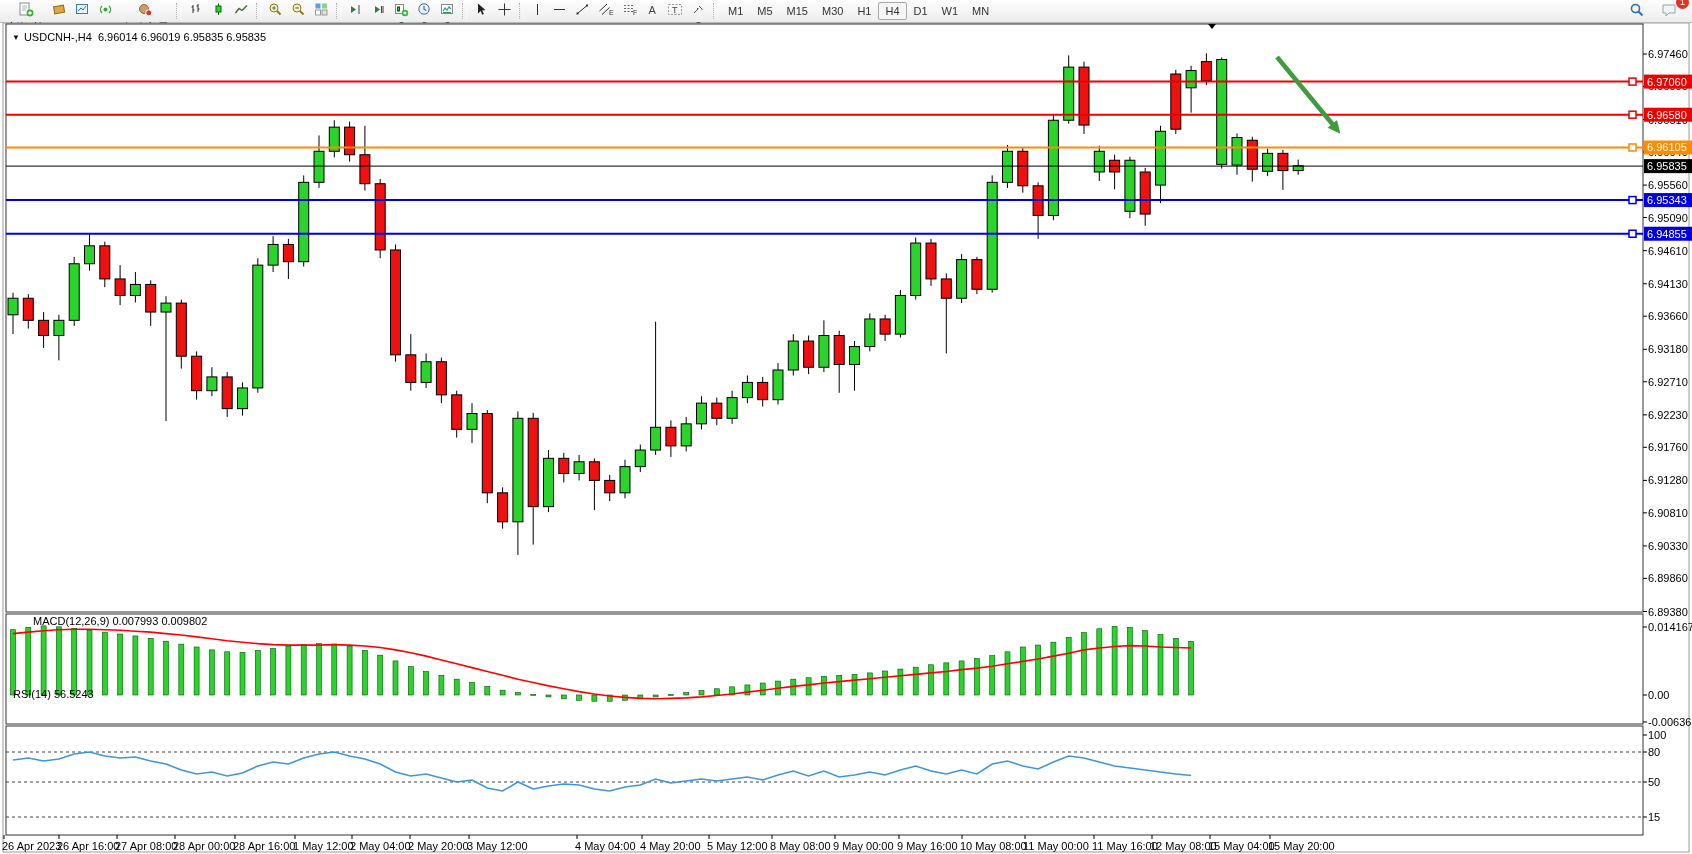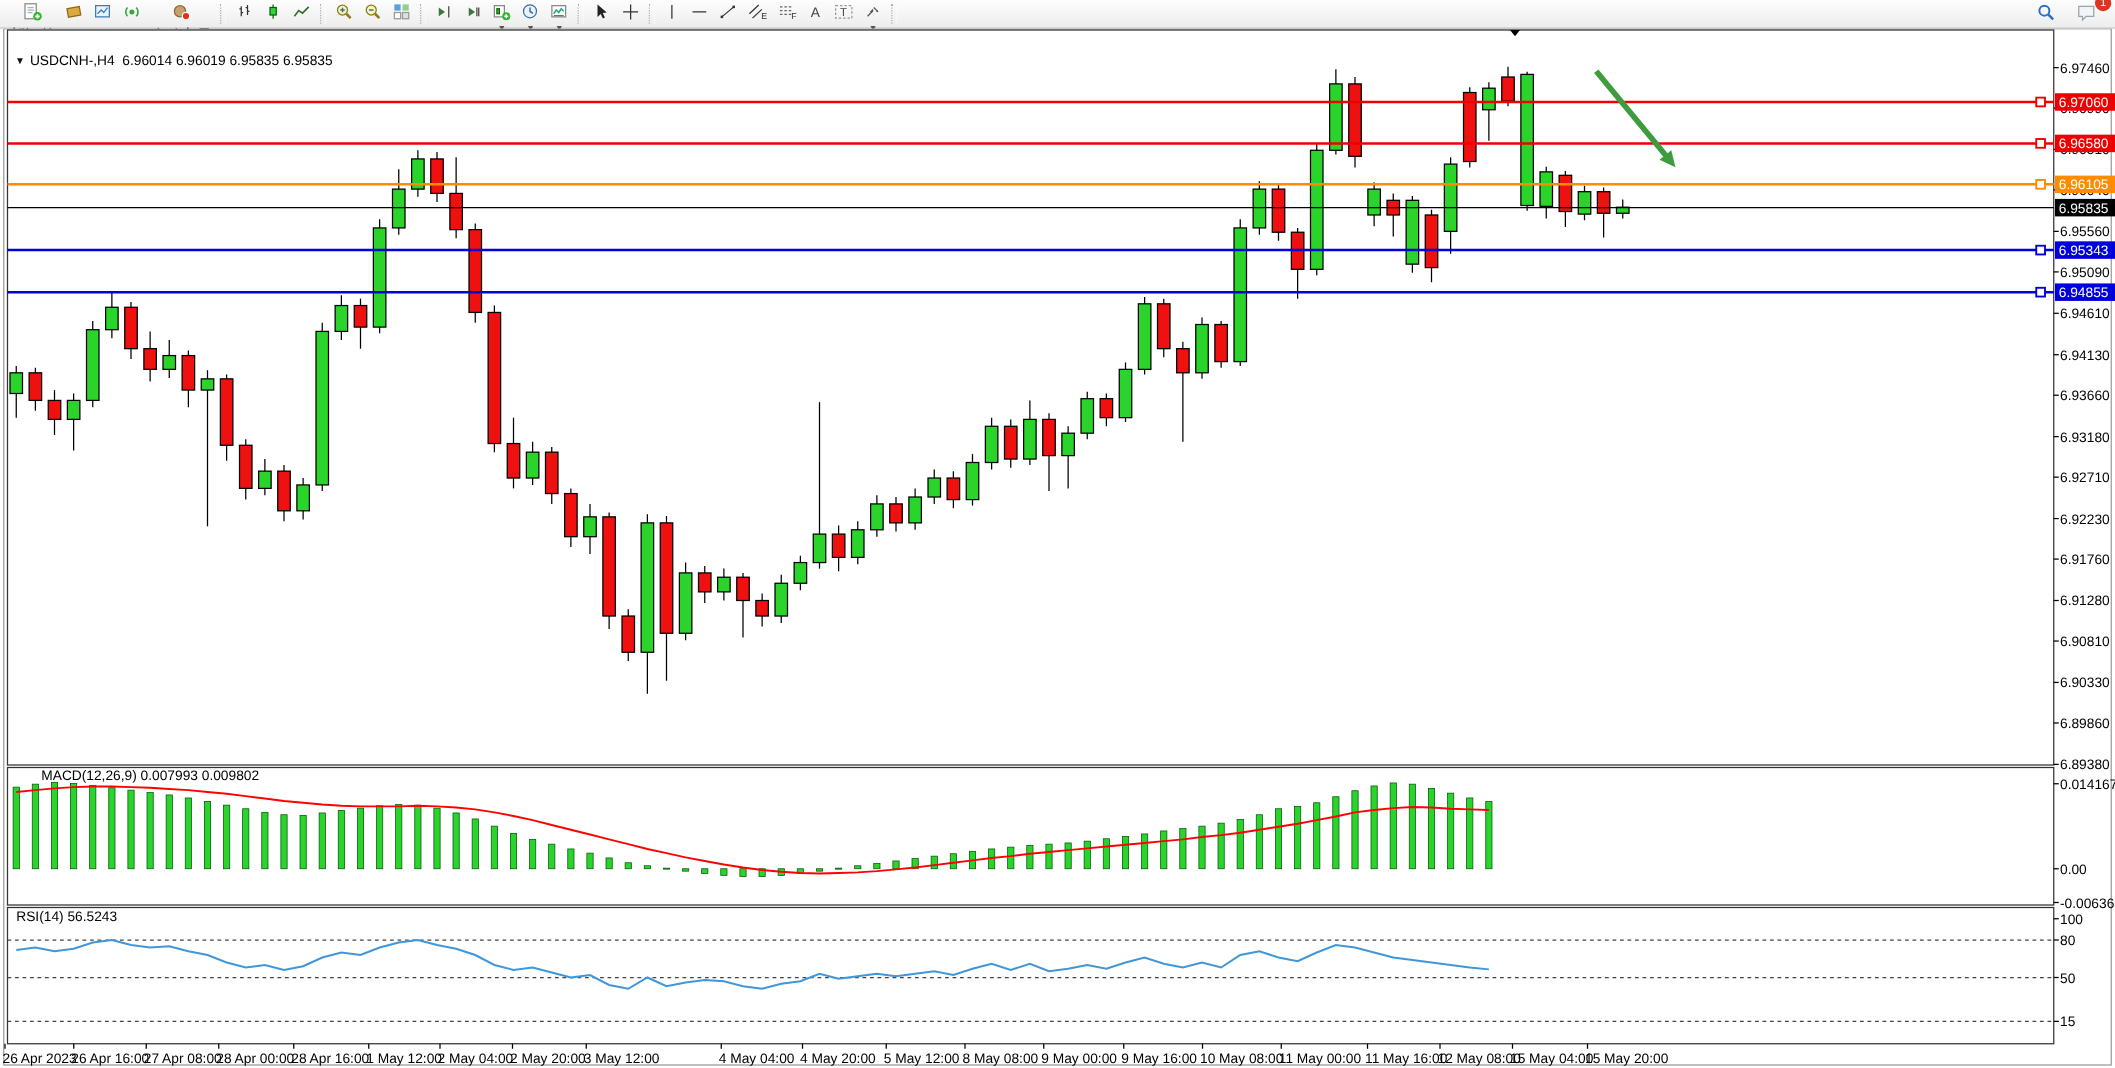--- a/index.html
+++ b/index.html
@@ -267,20 +267,31 @@
             <svg width="15" height="15">
               <path d="M3 11l4-4M7 7l-1 0 1-1z" stroke="#555" fill="#555"></path>
               <path d="M8 4l3.5 3.5" stroke="#555"></path>
               <path d="M11.5 7.5l-1.7-.3.9-1.4z" fill="#555"></path>
             </svg>
           </span>
         <span class="caret">▼</span>
       </button>
     </div>
     <div class="sep"></div>
+    <div class="tgroup" id="tfGroup">
+        <button class="tf">M1</button>
+        <button class="tf">M5</button>
+        <button class="tf">M15</button>
+        <button class="tf">M30</button>
+        <button class="tf">H1</button>
+        <button class="tf active">H4</button>
+        <button class="tf">D1</button>
+        <button class="tf">W1</button>
+        <button class="tf">MN</button>
+      </div>
     <div class="toolbar-right">
       <button class="tool">
         <span>
           <svg width="16" height="16">
               <circle cx="6.5" cy="6.5" r="4" fill="none" stroke="#2a6fc0" stroke-width="1.6"></circle>
               <line x1="9.5" y1="9.5" x2="13.5" y2="13.5" stroke="#2a6fc0" stroke-width="2"></line>
             </svg>
         </span>
       </button>
       <div class="chatwrap">
@@ -682,19 +693,19 @@
           <text x="1092" y="827" font-size="11" font-family="&quot;Liberation Sans&quot;,sans-serif" fill="#000">11 May 16:00</text>
           <line x1="1152" y1="812" x2="1152" y2="816" stroke="#000"></line>
           <text x="1150" y="827" font-size="11" font-family="&quot;Liberation Sans&quot;,sans-serif" fill="#000">12 May 08:00</text>
           <line x1="1210" y1="812" x2="1210" y2="816" stroke="#000"></line>
           <text x="1208" y="827" font-size="11" font-family="&quot;Liberation Sans&quot;,sans-serif" fill="#000">15 May 04:00</text>
           <line x1="1270" y1="812" x2="1270" y2="816" stroke="#000"></line>
           <text x="1268" y="827" font-size="11" font-family="&quot;Liberation Sans&quot;,sans-serif" fill="#000">15 May 20:00</text>
         </g>
       </svg>
 
-    <div class="ovl" style="left:12px; top:20px;">
+    <div class="ovl" style="left:12px; top:8px;">
       <span class="title-caret">▼</span><span>USDCNH-,H4</span>&nbsp;&nbsp;<span>6.96014 6.96019 6.95835 6.95835</span>
     </div>
     <div class="ovl" style="left:13px; top:592px;margin-left:20px;">MACD(12,26,9) 0.007993 0.009802</div>
-    <div class="ovl" style="left:13px; top:705px;">RSI(14) 56.5243</div>
+    <div class="ovl" style="left:13px; top:665px;">RSI(14) 56.5243</div>
   </div>
 </div>
 
 </body></html>

